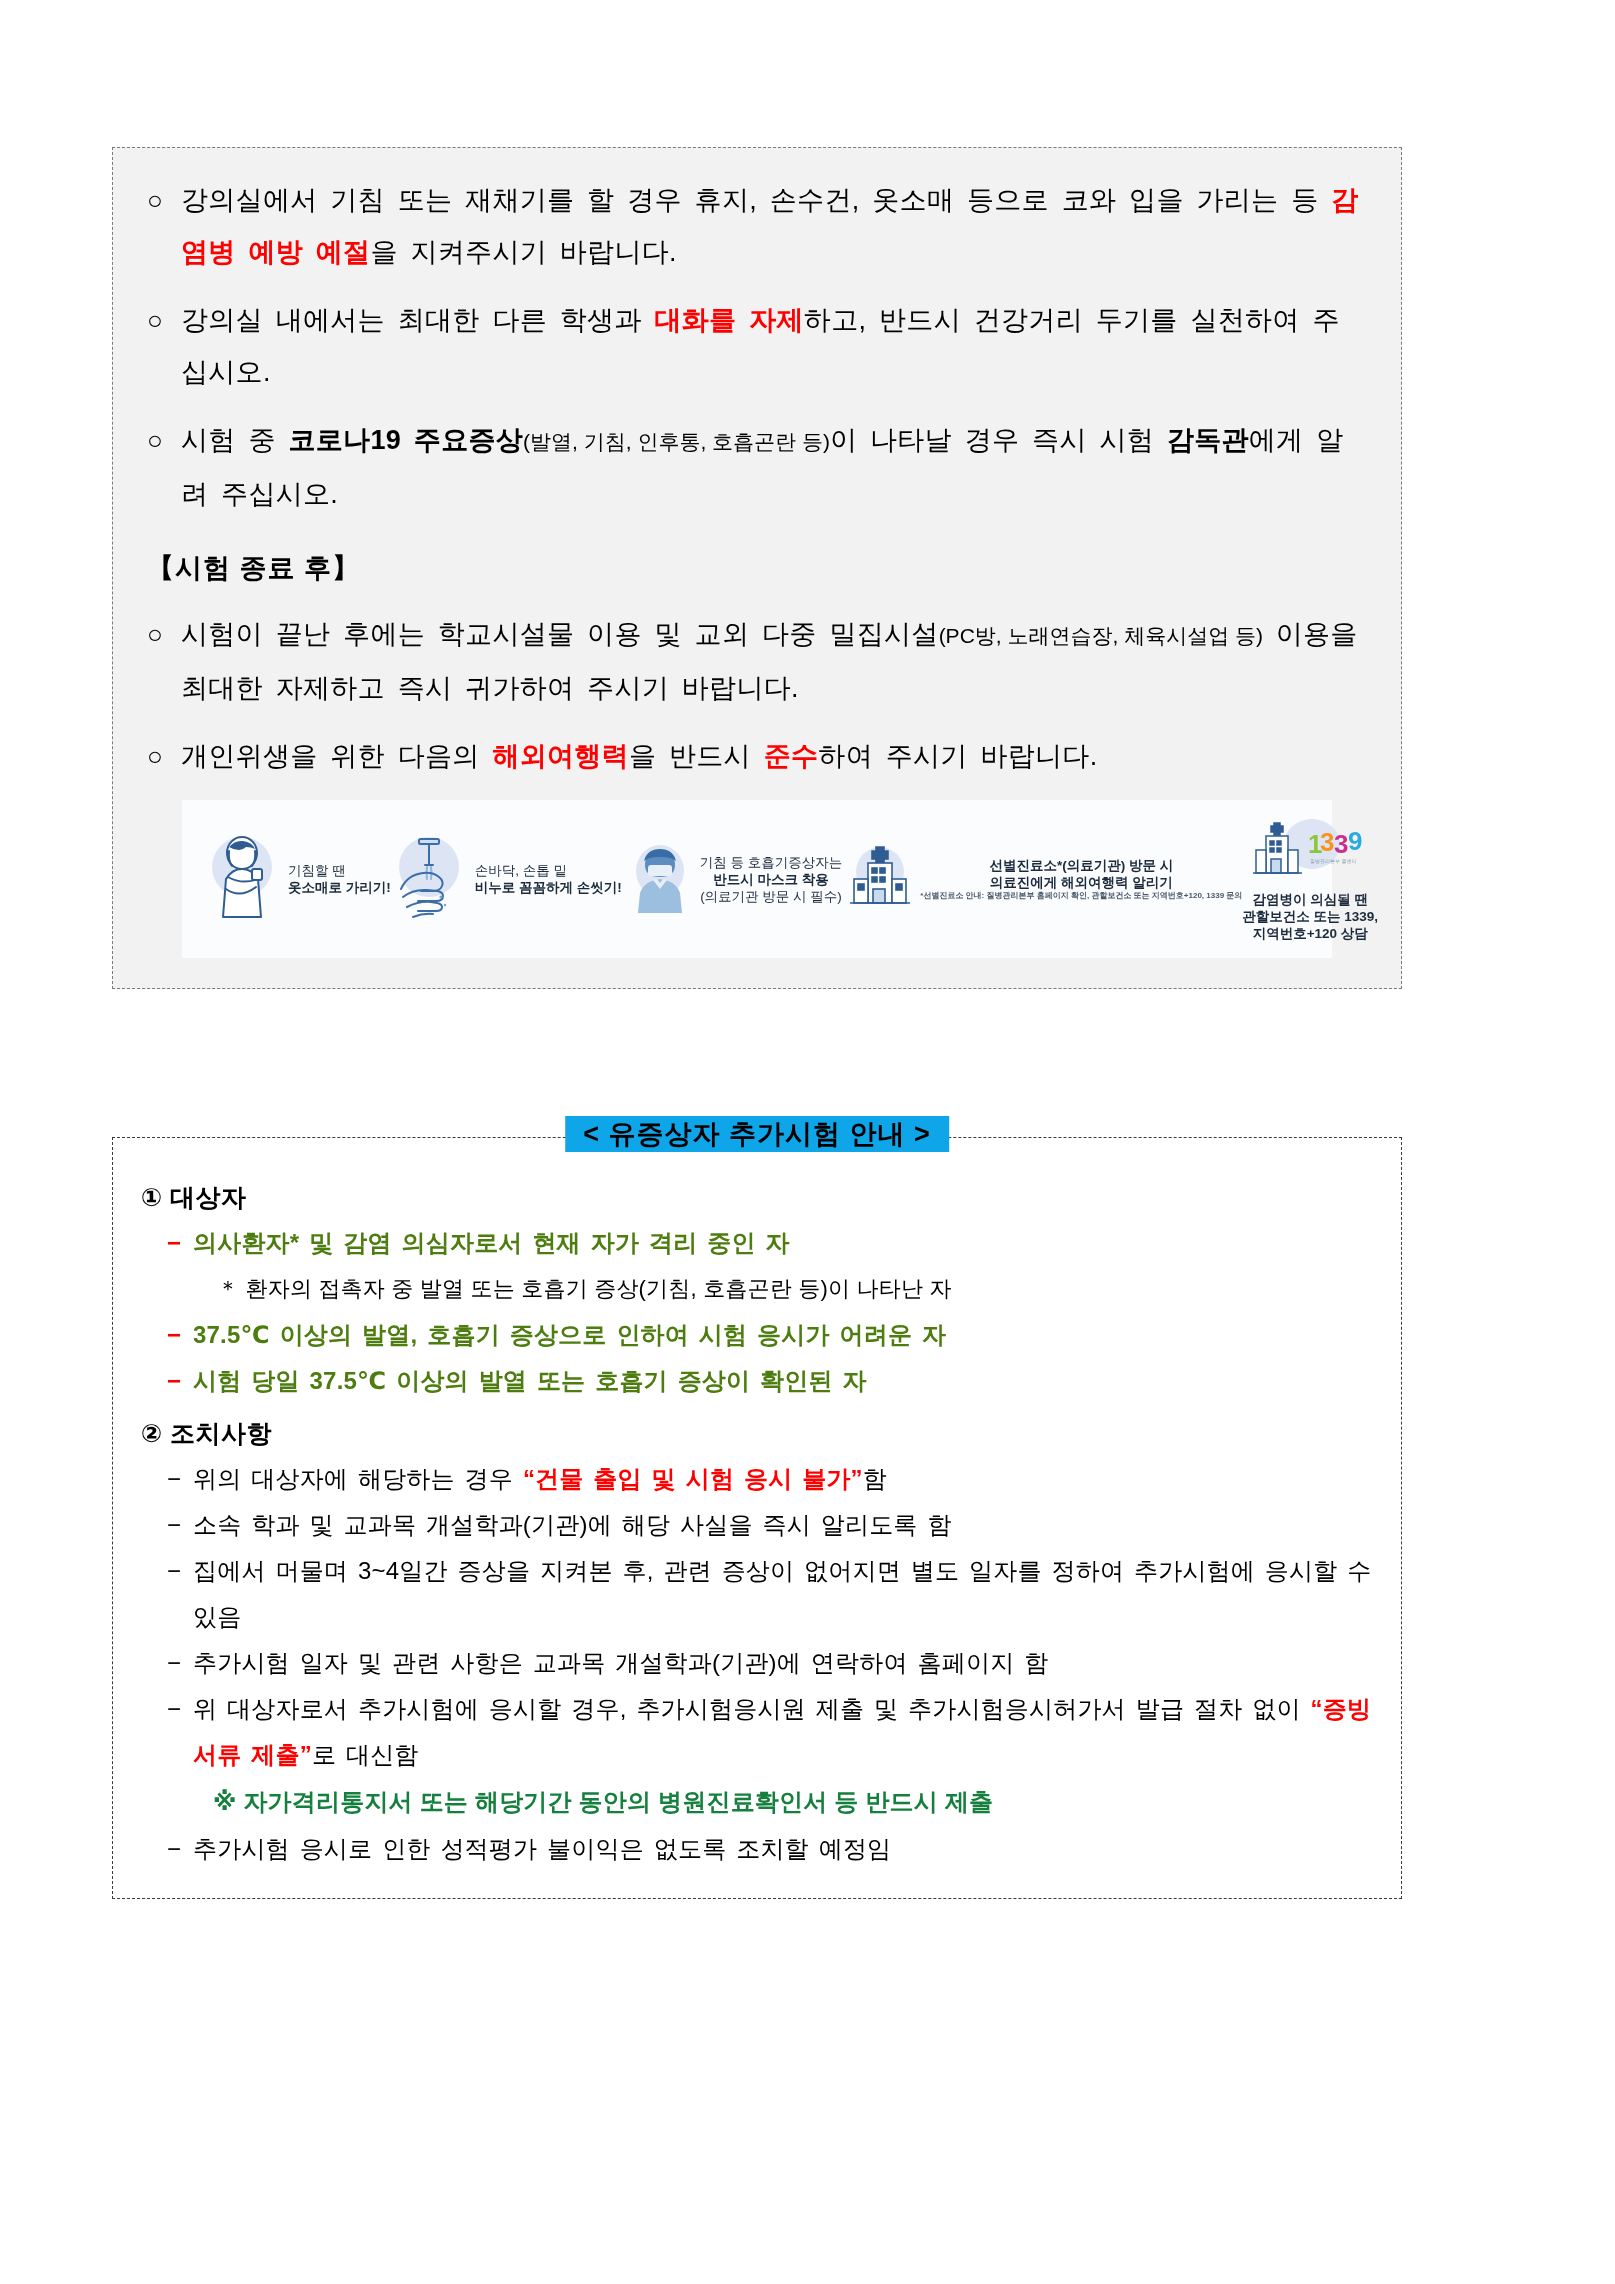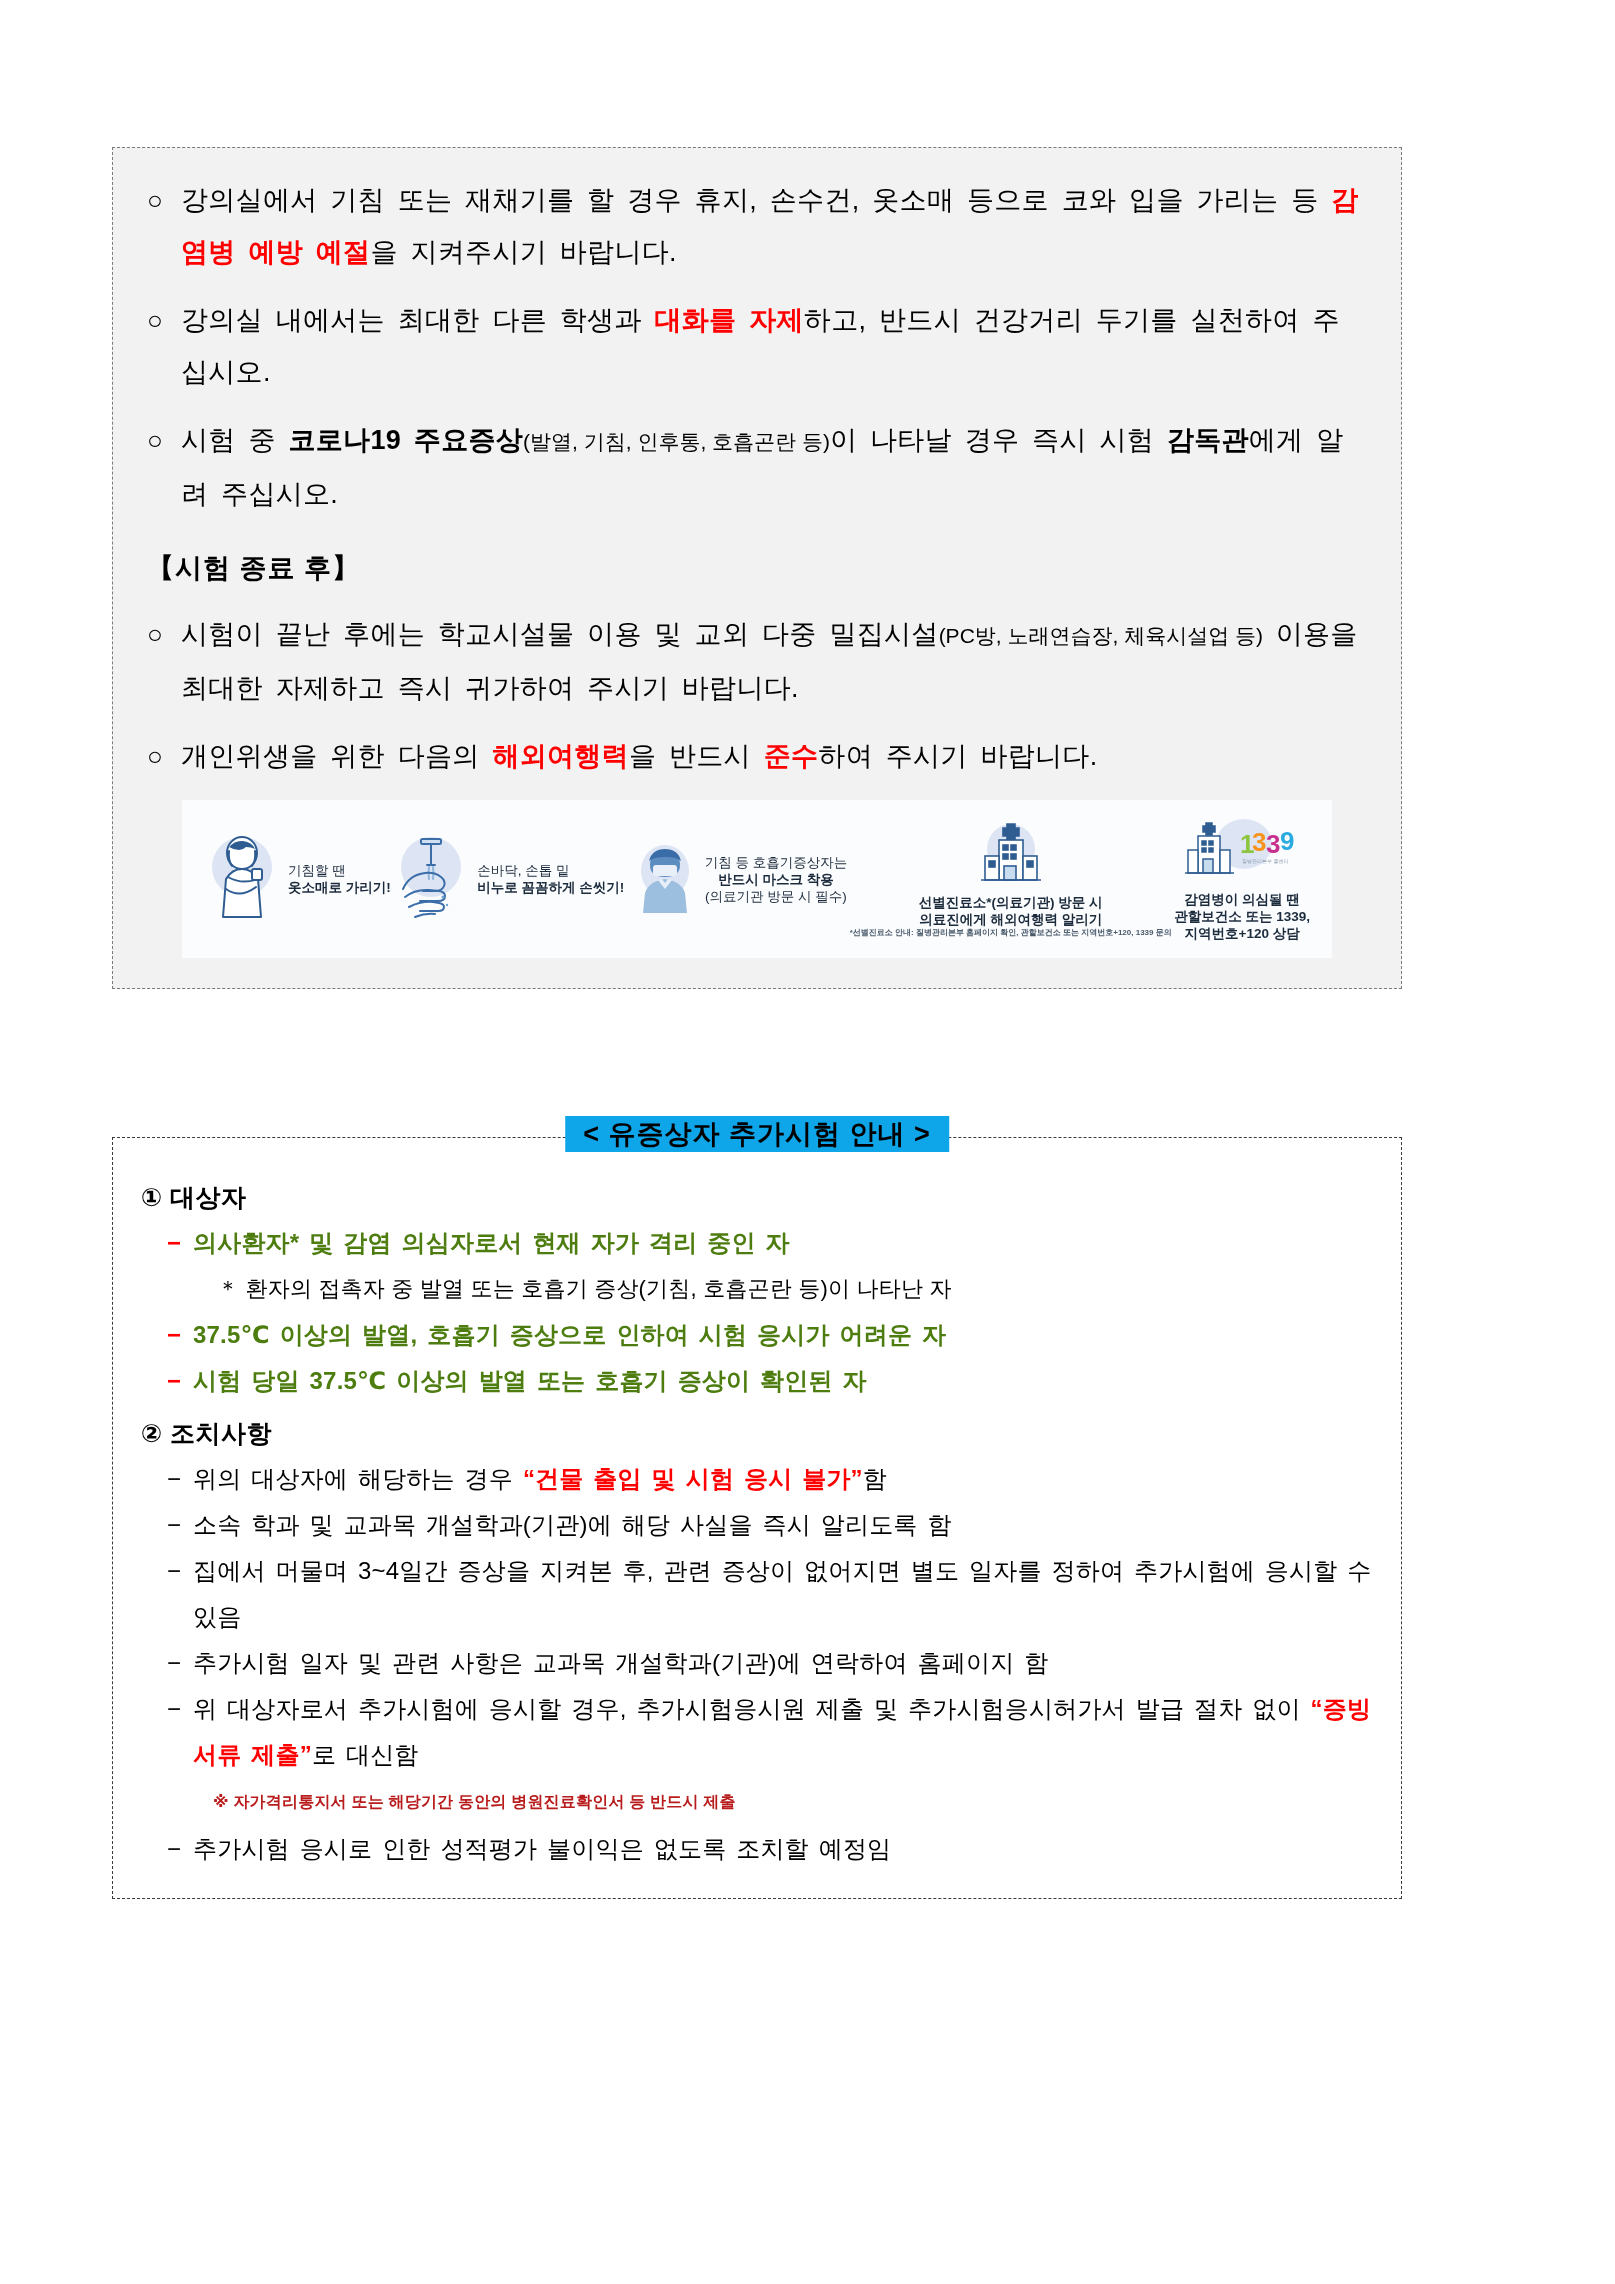--- a/index.html
+++ b/index.html
@@ -174,23 +174,23 @@
   .dash-body.redline { color: #4d7c0f; font-weight: bold; }
 
   .star-row {
     margin-left: 76px;
     font-size: 22px;
     line-height: 46px;
     letter-spacing: 0.2px;
   }
   .note-row {
     margin-left: 72px;
-    font-size: 16px;
+    font-size: 24px;
     line-height: 48px;
-    color: #b91c1c;
+    color: #15803d;
     font-weight: bold;
     letter-spacing: 0.2px;
   }
 </style>
 </head>
 <body>
 
 <div class="page">
 
   <div class="box1">
@@ -294,21 +294,21 @@
             </g>
           </svg>
         </div>
         <div class="banner-txt">
           <div class="t1">기침 등 호흡기증상자는</div>
           <div class="t2">반드시 마스크 착용</div>
           <div class="t1">(의료기관 방문 시 필수)</div>
         </div>
       </div>
 
-      <div class="banner-item center-txt" style="flex-direction:column;gap:2px;">
+      <div class="banner-item center-txt" style="flex-direction:row;gap:2px;">
         <div class="banner-art" style="height:72px;">
           <div class="blob" style="left:14px;top:4px;width:48px;height:50px;"></div>
           <svg class="art" width="76" height="72" viewBox="0 0 76 72">
             <g fill="none" stroke="#2f5d92" stroke-width="1.6">
               <path d="M34 4 h8 v4 h4 v8 h-4 v4 h-8 v-4 h-4 v-8 h4z" fill="#2f5d92"></path>
               <rect x="26" y="20" width="24" height="40" fill="#ffffff"></rect>
               <rect x="12" y="36" width="14" height="24" fill="#ffffff"></rect>
               <rect x="50" y="36" width="14" height="24" fill="#ffffff"></rect>
               <rect x="30" y="25" width="5" height="5" fill="#2f5d92"></rect>
               <rect x="38" y="25" width="5" height="5" fill="#2f5d92"></rect>

